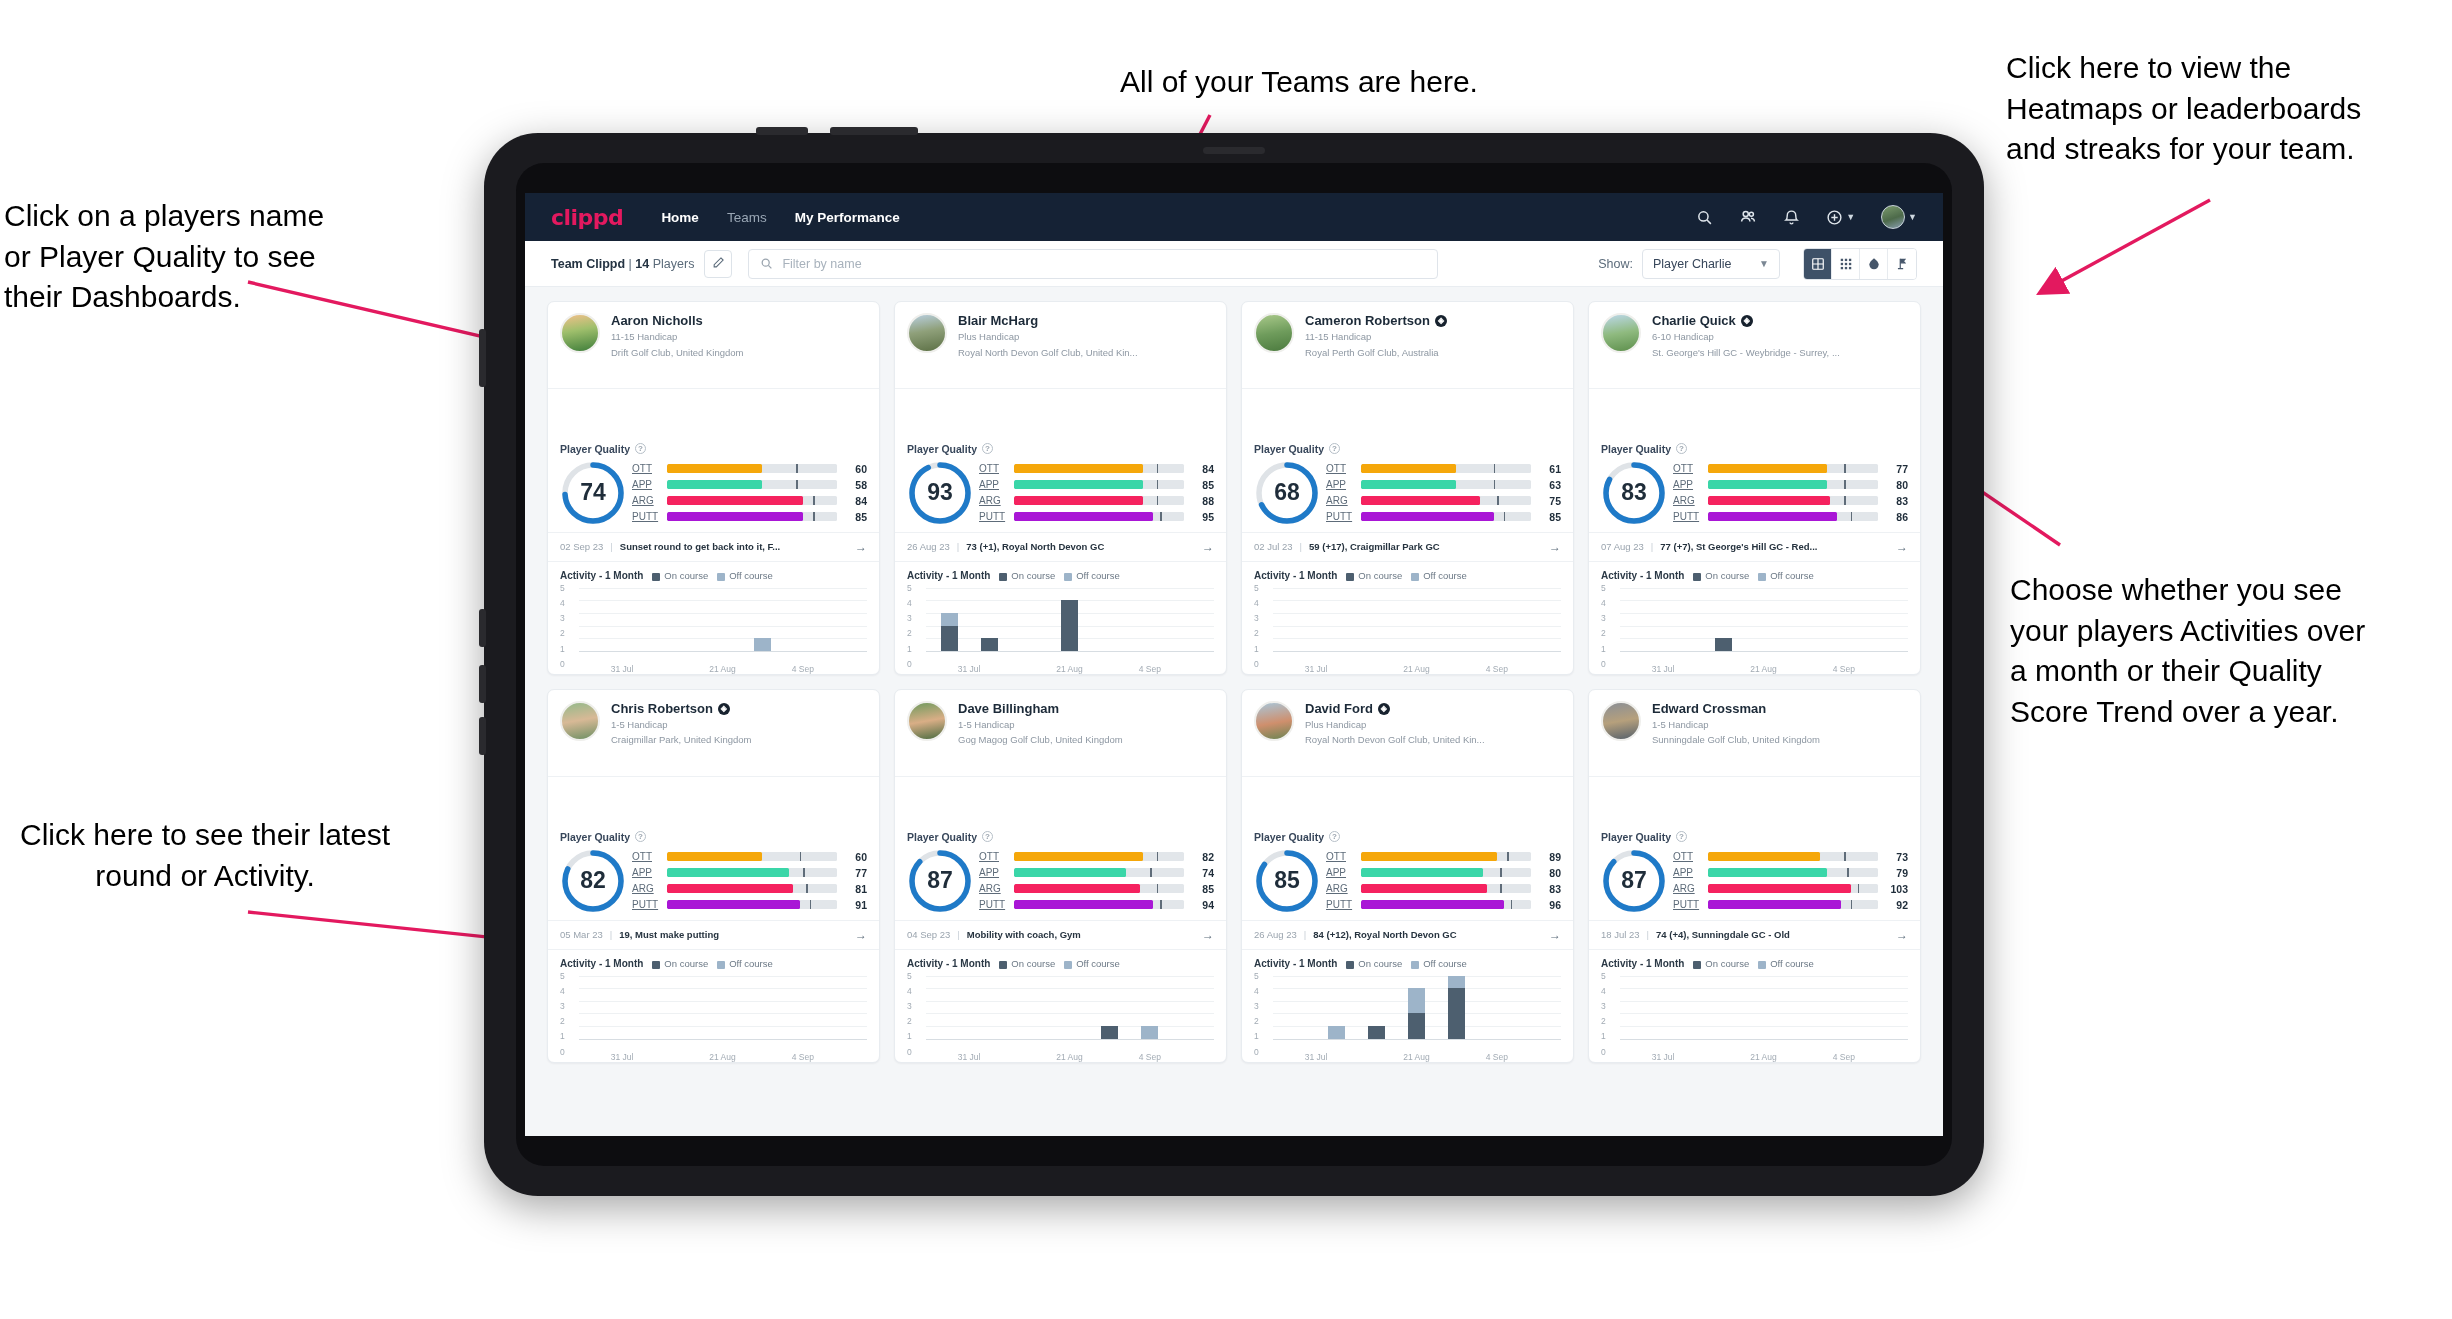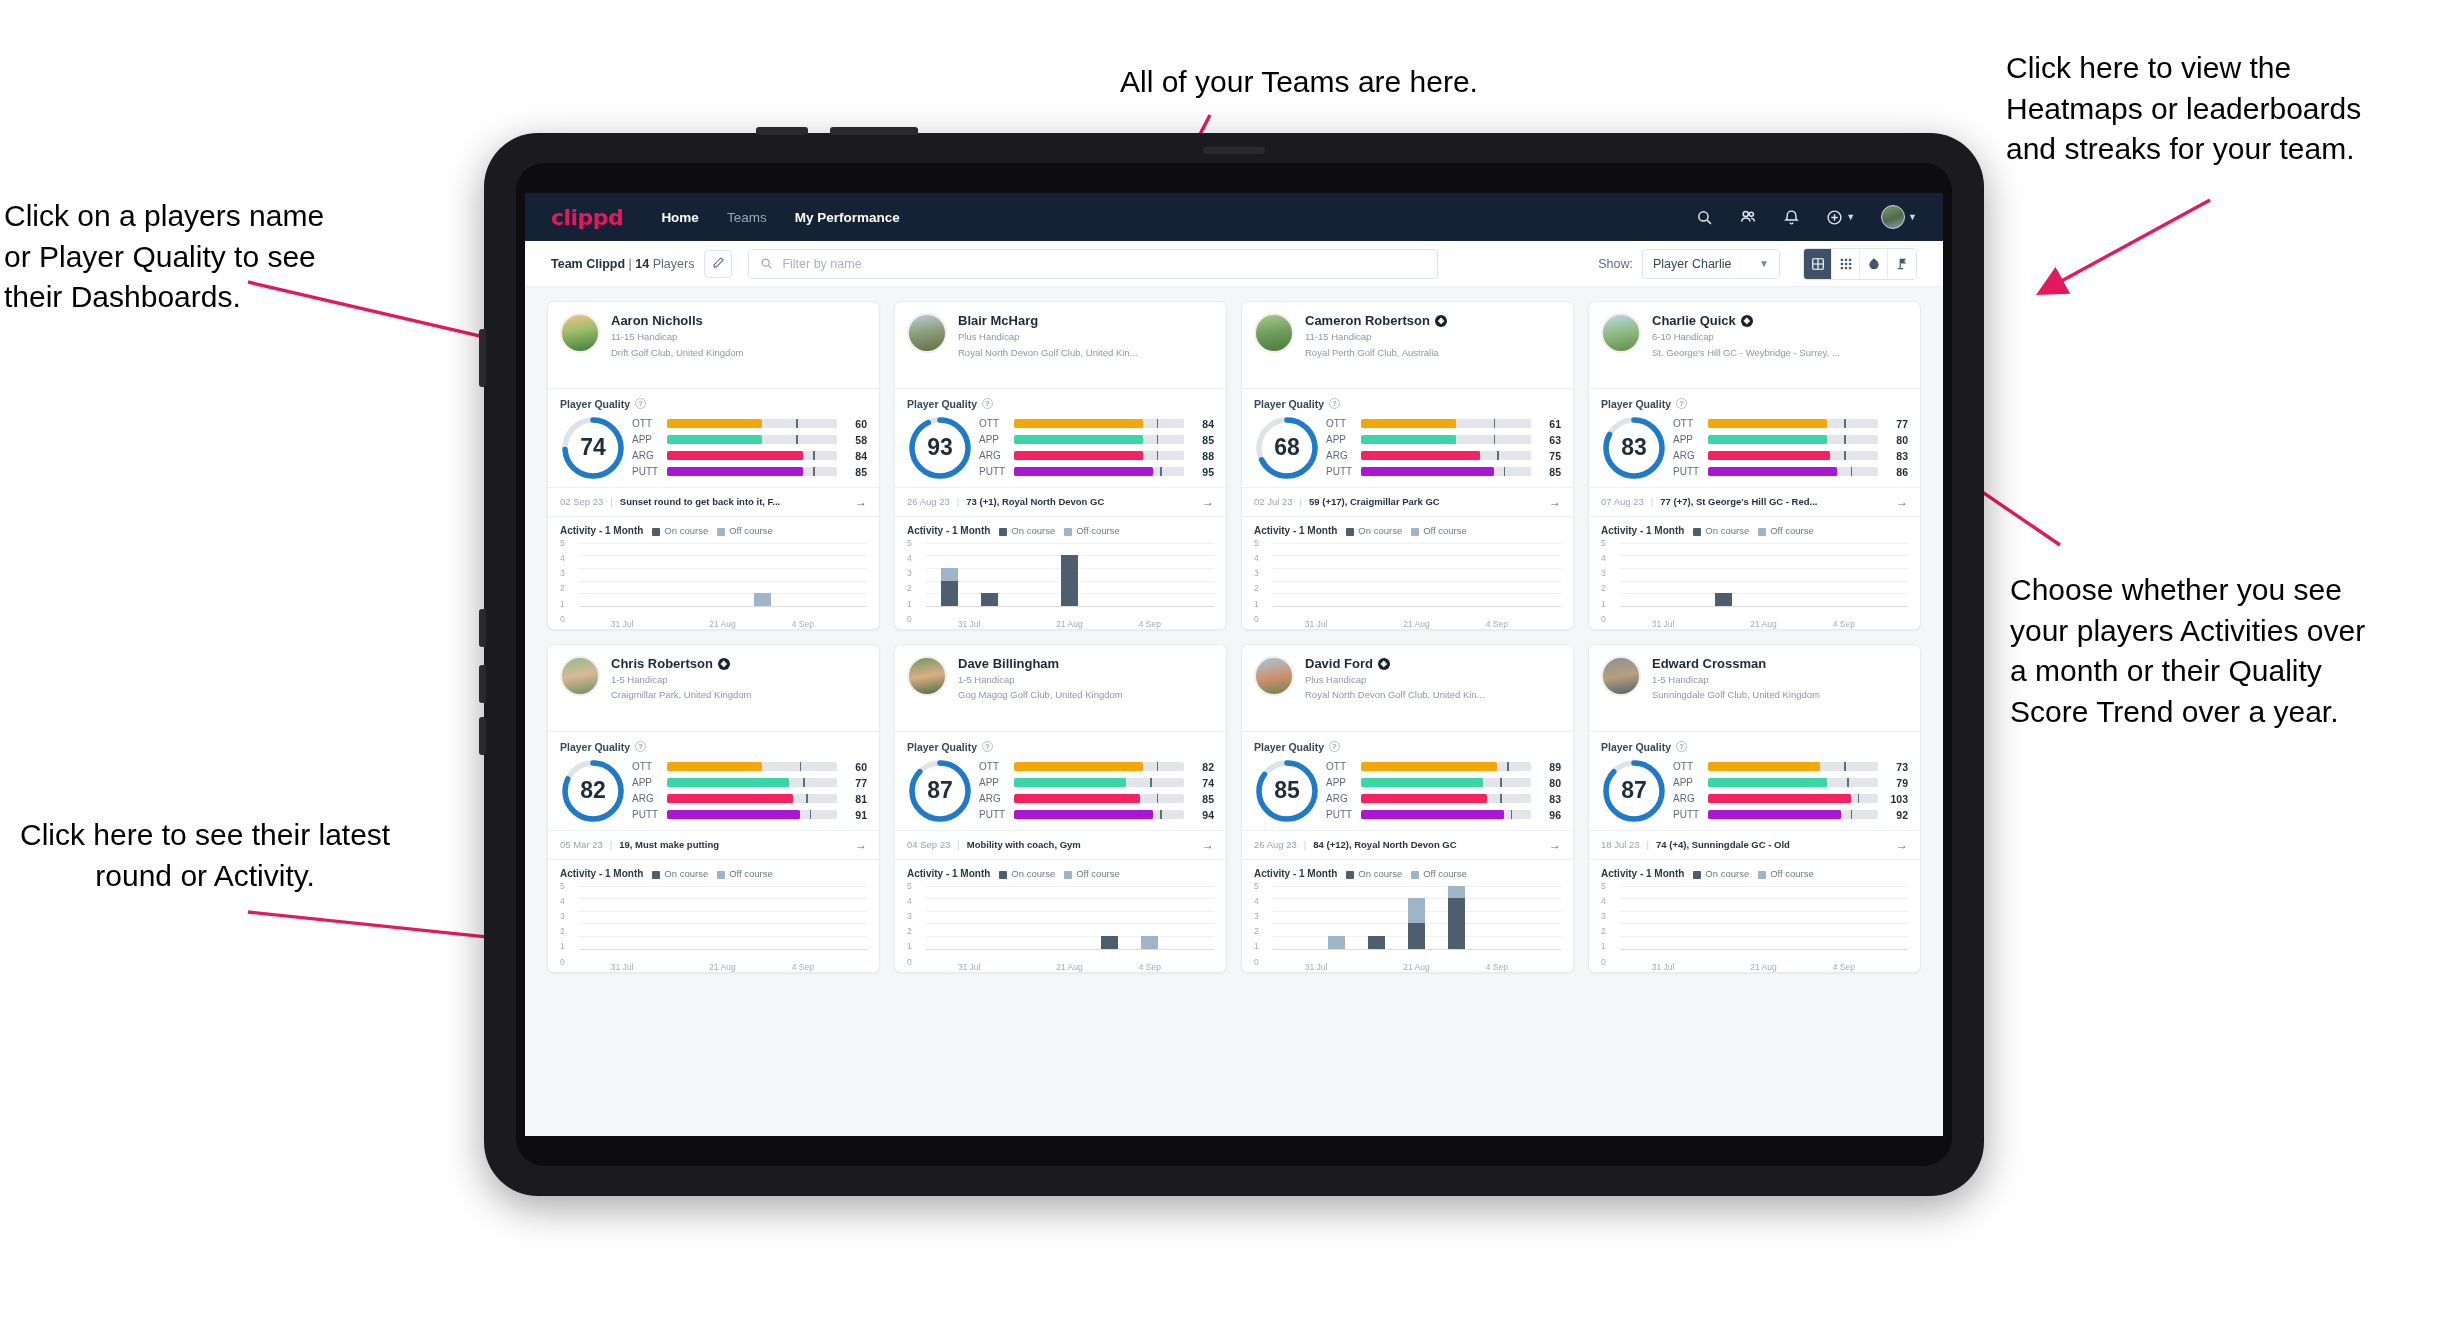--- a/index.html
+++ b/index.html
@@ -164,36 +164,36 @@
   .pname { font-size: 13px; font-weight: 700; color: #1c2a38; display: flex; align-items: center; gap: 5px; line-height: 1.25; }
   .verified {
     width: 12px; height: 12px; border-radius: 50%;
     background: #17222e; display: inline-flex; align-items: center; justify-content: center;
     color: #fff; font-size: 8px; flex: 0 0 12px;
   }
   .pmeta { font-size: 9.5px; color: #8d97a2; line-height: 1.5; margin-top: 1px;
     white-space: nowrap; overflow: hidden; text-overflow: ellipsis; max-width: 210px; }
 
   .pq-section { padding: 9px 12px 6px; }
-  .pq-title { font-size: 10.5px; color: #37465a; font-weight: 600; display: flex; align-items: center; gap: 5px; }
+  .pq-title { font-size: 10.5px; color: #37465a; font-weight: 600; display: flex; align-items: center; gap: 5px; margin-top: 45px; }
   .help-i {
     width: 11px; height: 11px; border-radius: 50%;
     border: 1px solid #b6bfc8; color: #9aa4ae;
     font-size: 8px; display: inline-flex; align-items: center; justify-content: center;
   }
   .pq-body { display: flex; align-items: center; gap: 6px; margin-top: 5px; }
   .ring { position: relative; width: 66px; height: 66px; flex: 0 0 66px; }
   .ring svg { display: block; }
   .ring-val {
     position: absolute; inset: 0; display: flex; align-items: center; justify-content: center;
     font-size: 23px; font-weight: 600; color: #1f2d3a; font-family: "Liberation Sans", sans-serif;
   }
   .metrics { flex: 1; display: flex; flex-direction: column; gap: 4px; }
   .mrow { display: flex; align-items: center; gap: 6px; }
-  .mlabel { font-size: 10px; color: #5d6b79; width: 29px; font-weight: 500; }
+  .mlabel { font-size: 10px; color: #5d6b79; width: 29px; font-weight: 500; text-decoration: underline; }
   .mbar { position: relative; flex: 1; height: 9px; background: #e2e6ea; border-radius: 1.5px; overflow: hidden; }
   .mfill { position: absolute; left: 0; top: 0; bottom: 0; border-radius: 1.5px; }
   .mtick { position: absolute; top: 0; bottom: 0; width: 1.6px; background: #5f6c79; }
   .mval { font-size: 10.5px; font-weight: 700; color: #1f2d3a; width: 24px; text-align: right; }
 
   .round-row {
     display: flex; align-items: center; gap: 7px;
     padding: 7px 12px; border-top: 1px solid #eef1f4; border-bottom: 1px solid #eef1f4;
   }
   .round-date { font-size: 9.5px; color: #9aa4ae; white-space: nowrap; }

